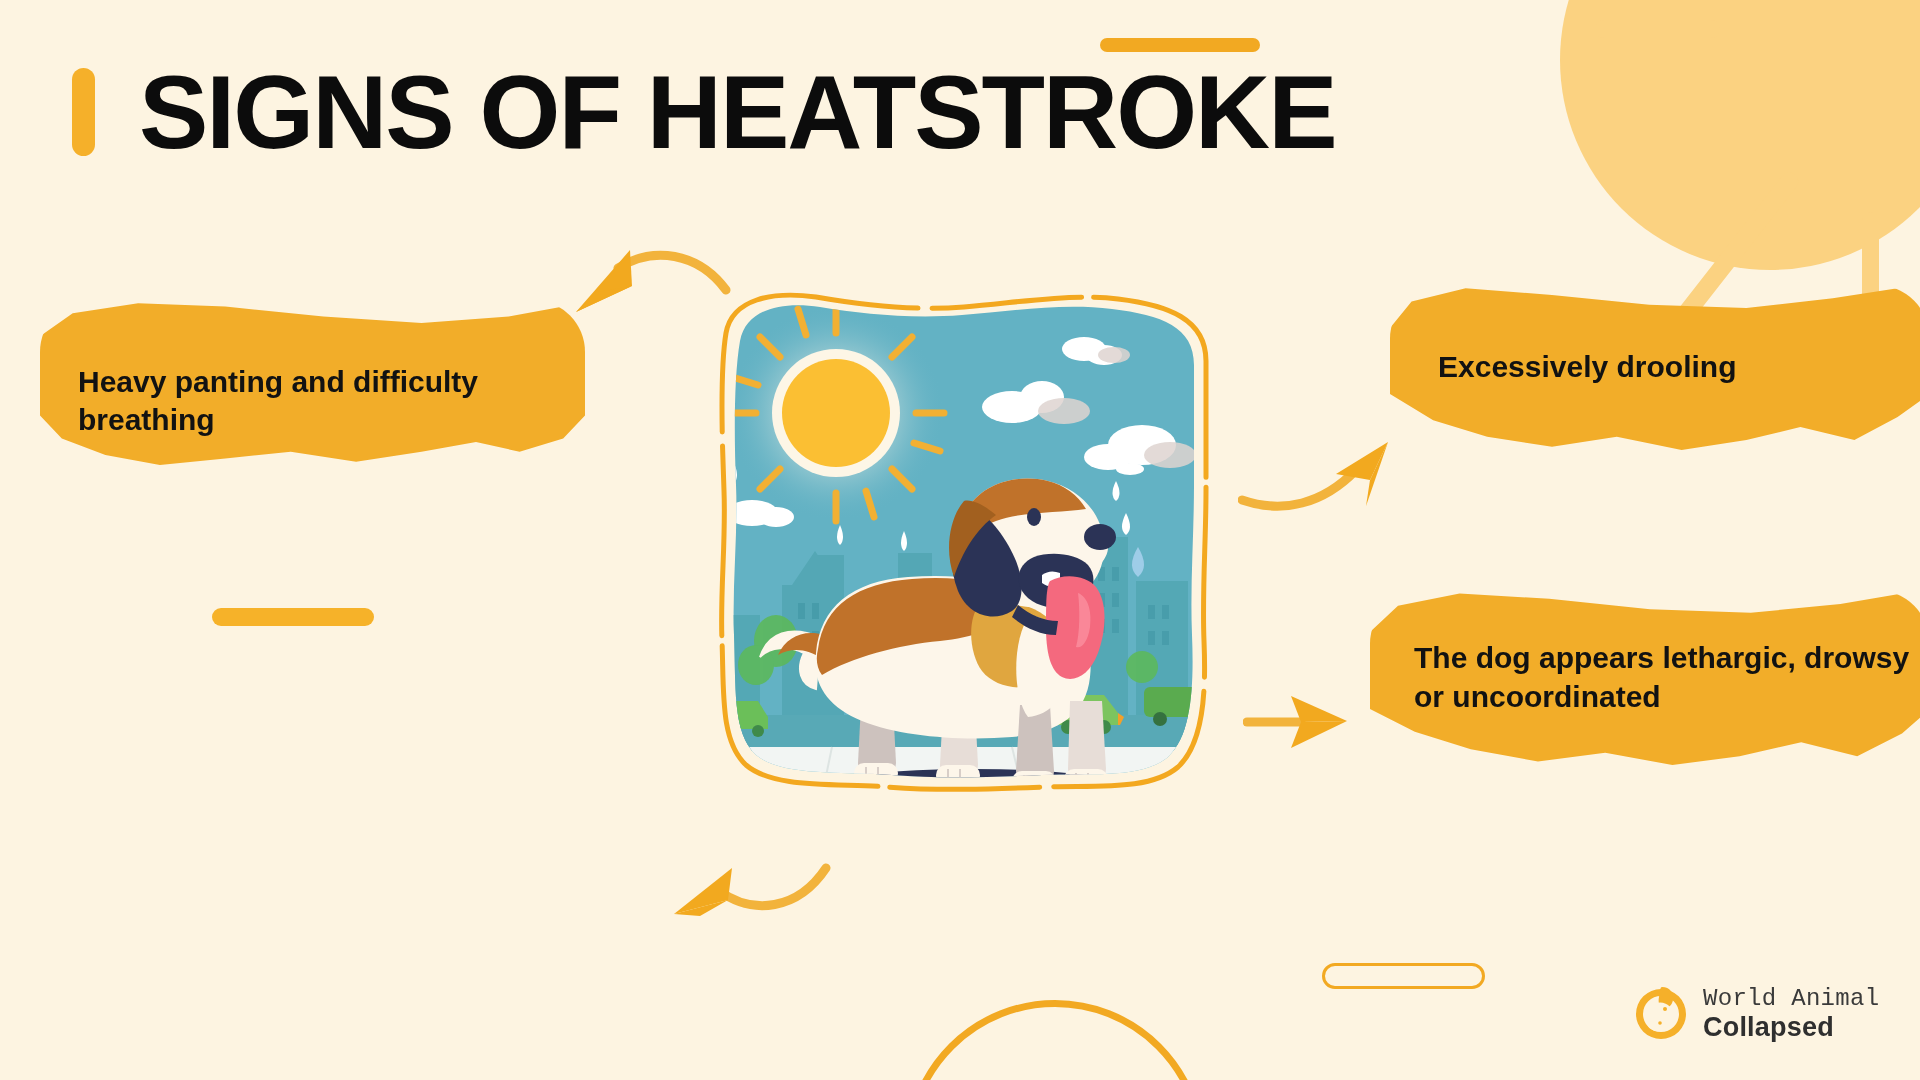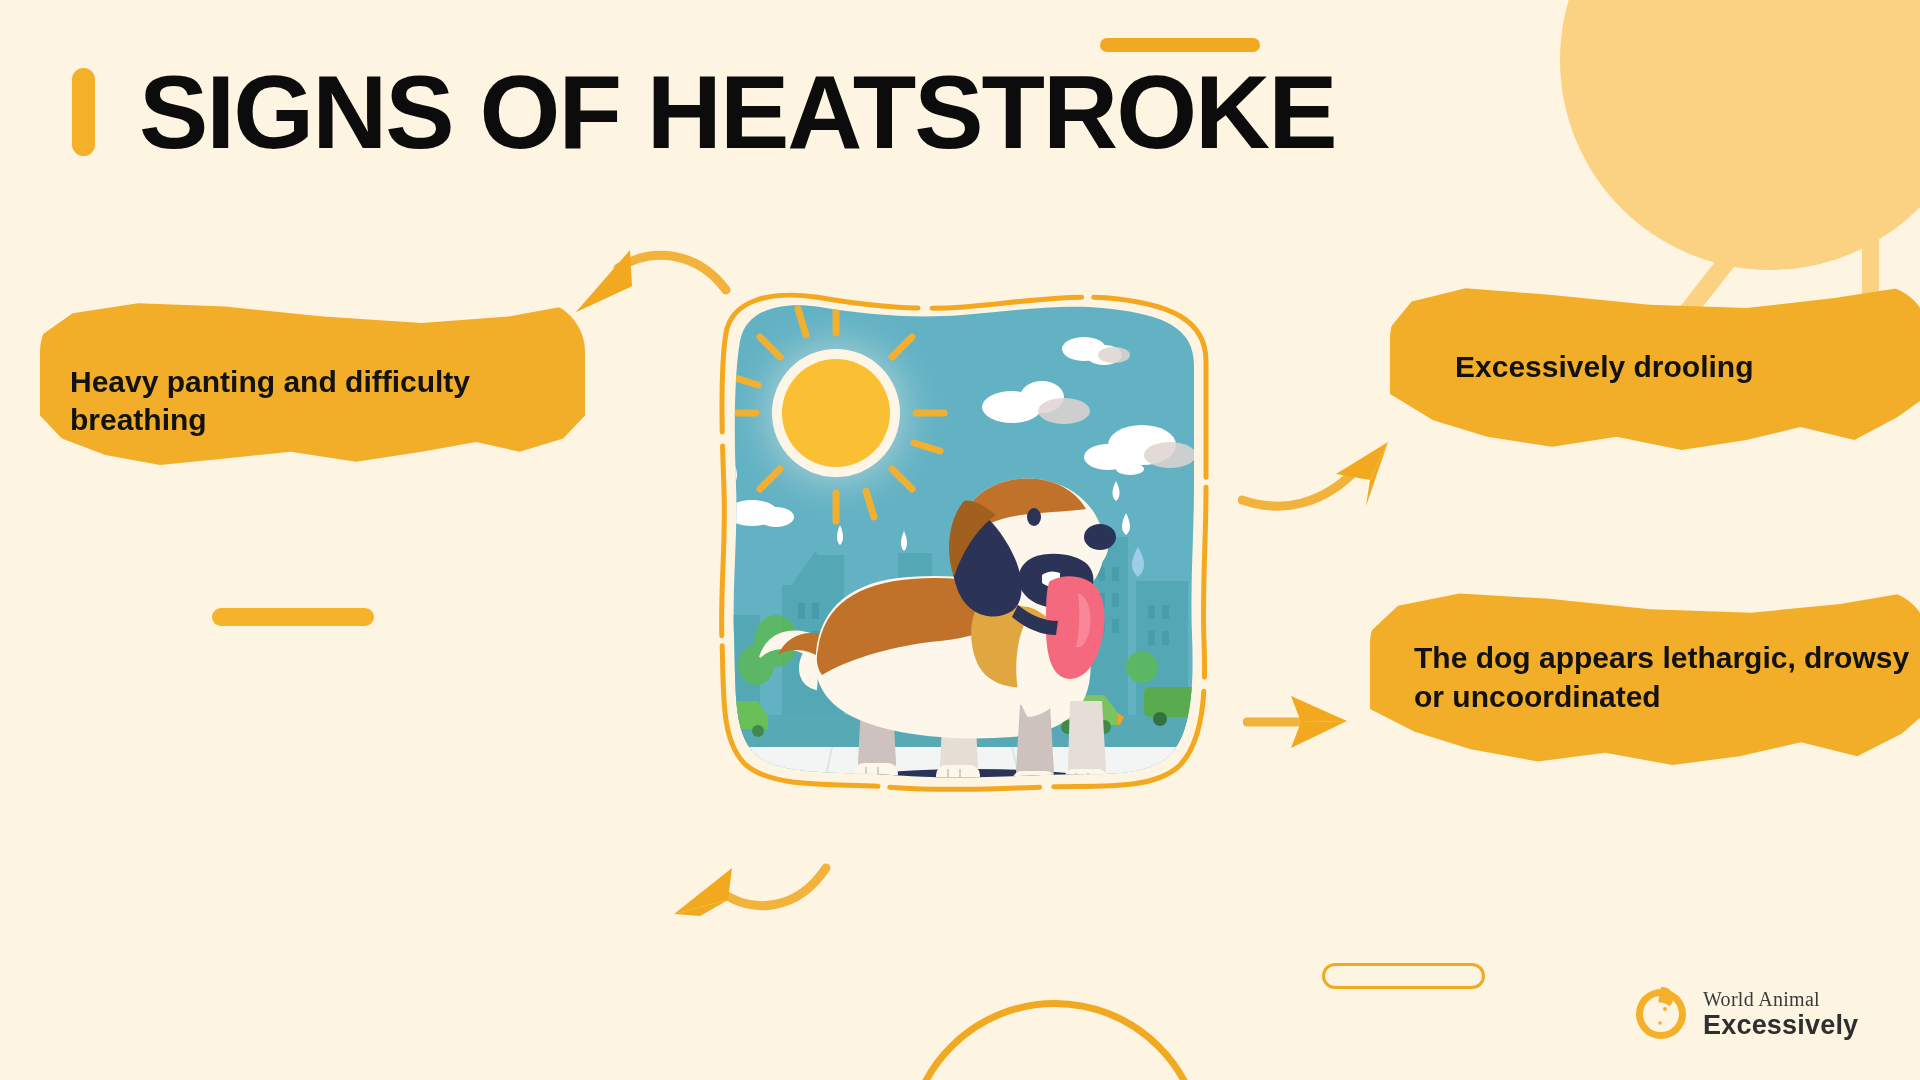--- a/index.html
+++ b/index.html
@@ -45,29 +45,29 @@
              align-items:center; }
   .callout-text { position:relative; z-index:3; color:#121212;
                   font-size:30px; font-weight:bold; line-height:1.28; }
 
   .co1 { left:40px; top:300px; width:545px; height:165px;
          border-radius:52px 52px 48px 48px;
          clip-path: polygon(0% 22%, 6% 8%, 18% 2%, 34% 4%, 52% 10%, 70% 14%,
                             86% 10%, 96% 4%, 100% 10%, 100% 70%, 96% 84%,
                             88% 92%, 80% 86%, 70% 92%, 58% 98%, 46% 92%,
                             34% 96%, 22% 100%, 12% 94%, 4% 84%, 0% 70%); }
-  .co1 .callout-text { padding-left:30px; padding-top:4px;margin-top:33px; }
+  .co1 .callout-text { padding-left:38px; padding-top:4px;margin-top:33px; }
 
   .co2 { left:1390px; top:285px; width:540px; height:165px;
          border-radius:54px;
          clip-path: polygon(0% 26%, 4% 10%, 14% 2%, 30% 6%, 48% 12%, 66% 14%,
                             82% 8%, 94% 2%, 100% 12%, 100% 66%, 94% 80%,
                             86% 94%, 76% 86%, 66% 94%, 54% 100%, 42% 92%,
                             30% 98%, 18% 92%, 8% 82%, 0% 66%); }
-  .co2 .callout-text { padding-left:65px;text-align:center; }
+  .co2 .callout-text { padding-left:48px;text-align:center; }
 
   .co3 { left:1370px; top:590px; width:560px; height:175px;
          border-radius:54px;
          clip-path: polygon(0% 24%, 5% 9%, 16% 2%, 32% 5%, 50% 11%, 68% 13%,
                             84% 8%, 95% 2%, 100% 11%, 100% 68%, 95% 82%,
                             87% 95%, 77% 87%, 66% 95%, 54% 100%, 42% 93%,
                             30% 98%, 18% 91%, 8% 81%, 0% 68%); }
   .co3 .callout-text { padding-left:44px; }
 
   .co4 { left:78px; top:770px; width:545px; height:175px;
@@ -81,22 +81,22 @@
   
   .arrow { position:absolute; }
 
   
   .illus-wrap { position:absolute; left:712px; top:285px; width:508px; height:520px; }
 
   
   .logo { position:absolute; left:1632px; top:985px; display:flex;
           align-items:center; gap:13px; }
   .logo-text { display:flex; flex-direction:column; line-height:1; }
-  .logo-l1 { font-size:20px; color:#3a3a3a; letter-spacing:.3px;
-             font-family:Liberation Serif, serif; }
+  .logo-l1 { font-size:24px; color:#3a3a3a; letter-spacing:.3px;
+             font-family:Liberation Mono, monospace; }
   .logo-l2 { font-size:27px; color:#2f2f2f; font-weight:bold;
              letter-spacing:.2px; margin-top:3px;
              font-family:"Liberation Sans", sans-serif; }
 </style>
 </head>
 <body>
 
 <div class="stage">
 
   <div class="deco deco-sun-circle"></div>
@@ -375,17 +375,17 @@
       <path d="M29 4 a25 25 0 1 0 0 50 a25 25 0 0 0 0 -50 Z
                M29 11 a18 18 0 1 1 0 36 a18 18 0 0 1 0 -36 Z" fill="#f5b02a"></path>
       <path d="M30 2 c8 0 12 6 11 13 c-1 6 -6 9 -10 8 c-4 -1 -5 -6 -4 -11 c1 -5 1 -10 3 -10 Z" fill="#f5b02a"></path>
       <path d="M20 20 c6 -4 14 -3 18 2 c3 4 2 9 -2 11 c-5 2 -12 1 -16 -3 c-3 -3 -3 -8 0 -10 Z" fill="#fdf4e1"></path>
       <circle cx="33" cy="24" r="2" fill="#f5b02a"></circle>
       <path d="M18 34 c5 -3 12 -2 15 3 c2 4 0 8 -4 9 c-5 1 -11 -1 -13 -5 c-2 -3 -1 -6 2 -7 Z" fill="#fdf4e1"></path>
       <circle cx="28" cy="38" r="1.8" fill="#f5b02a"></circle>
     </svg>
     <div class="logo-text">
       <div class="logo-l1">World Animal</div>
-      <div class="logo-l2">Excessively</div>
+      <div class="logo-l2">Collapsed</div>
     </div>
   </div>
 
 </div>
 
 </body></html>

